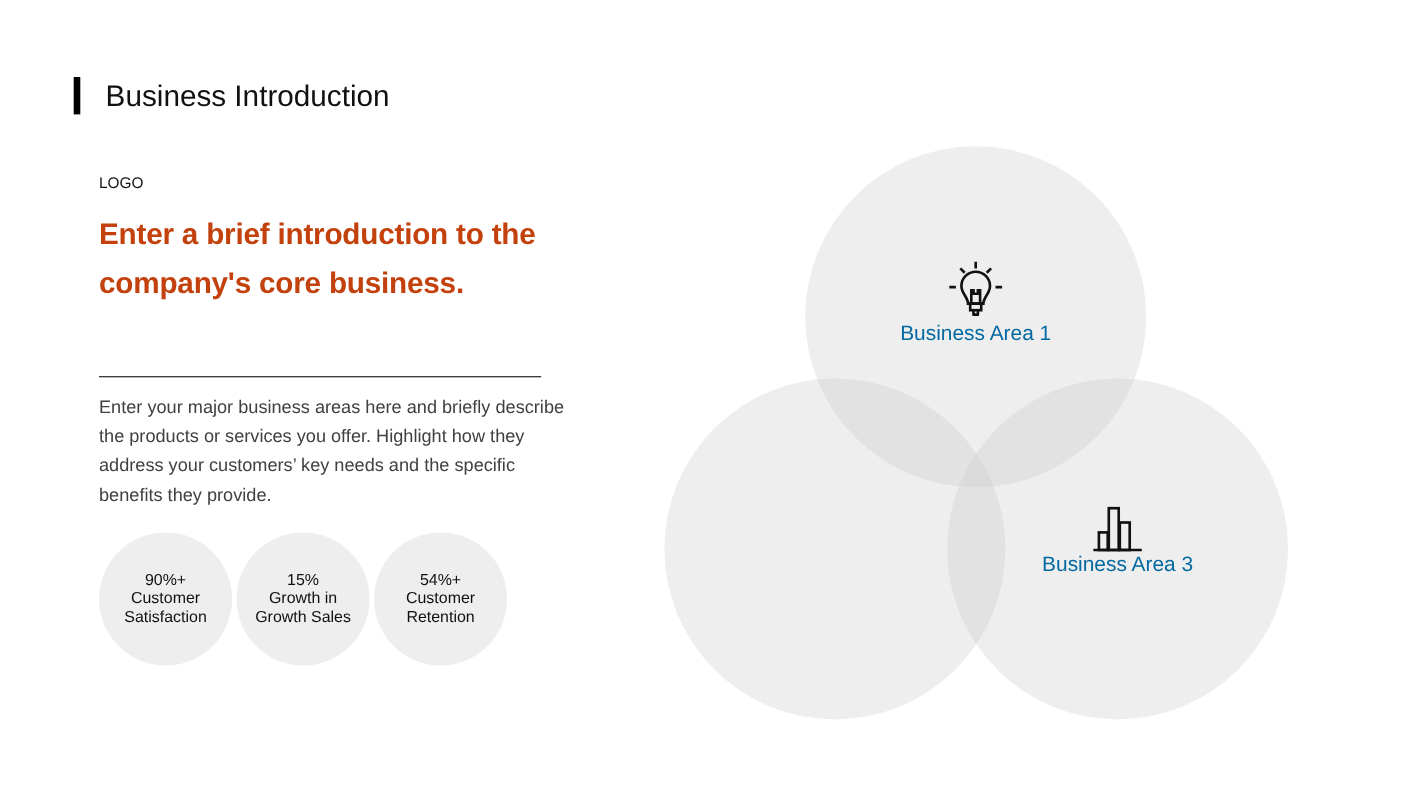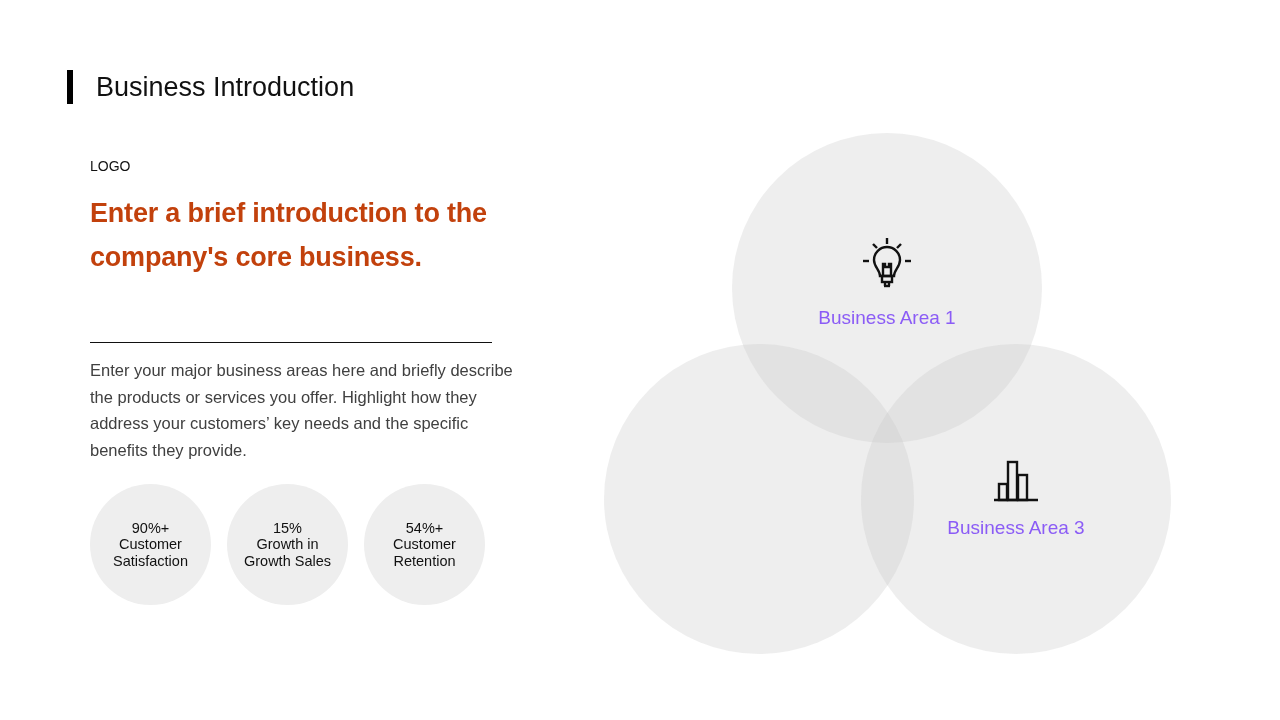--- a/index.html
+++ b/index.html
@@ -24,37 +24,37 @@
       letter-spacing: -0.2px;
     }
     .divider {
       position: absolute; left: 90px; top: 342px; width: 402px; height: 1px; background: #111;
     }
     .body-text {
       position: absolute; left: 90px; top: 357px; width: 440px;
       font-size: 16.5px; line-height: 26.5px; color: #404040;
     }
     .stats {
-      position: absolute; left: 90px; top: 484px; display: flex; gap: 16px;
+      position: absolute; left: 90px; top: 484px; display: flex; gap: 4px;
     }
     .stat {
       width: 121px; height: 121px; border-radius: 50%; background: #eeeeee;
       display: flex; flex-direction: column; align-items: center; justify-content: center;
       text-align: center; font-size: 14.5px; line-height: 16.5px; color: #111;
     }
     .venn { position: absolute; left: 0; top: 0; width: 1280px; height: 720px; pointer-events: none; }
     .circle {
       position: absolute; width: 310px; height: 310px; border-radius: 50%;
       background: rgba(200,200,200,0.30);
     }
     .area {
       position: absolute; width: 220px; display: flex; flex-direction: column; align-items: center;
       pointer-events: auto;
     }
-    .area-label { font-size: 19px; line-height: 24px; color: #8b5cf6; white-space: nowrap; margin-top: 14px; text-align: center; }
+    .area-label { font-size: 19px; line-height: 24px; color: #0369a1; white-space: nowrap; margin-top: 0; text-align: center; }
     .icon svg { display: block; }
   </style>
 </head>
 <body>
 
 <div class="title-bar"></div>
 <div class="page-title">Business Introduction</div>
 
 <div class="logo">LOGO</div>
 <div class="headline">Enter a brief introduction to the company's core business.</div>

